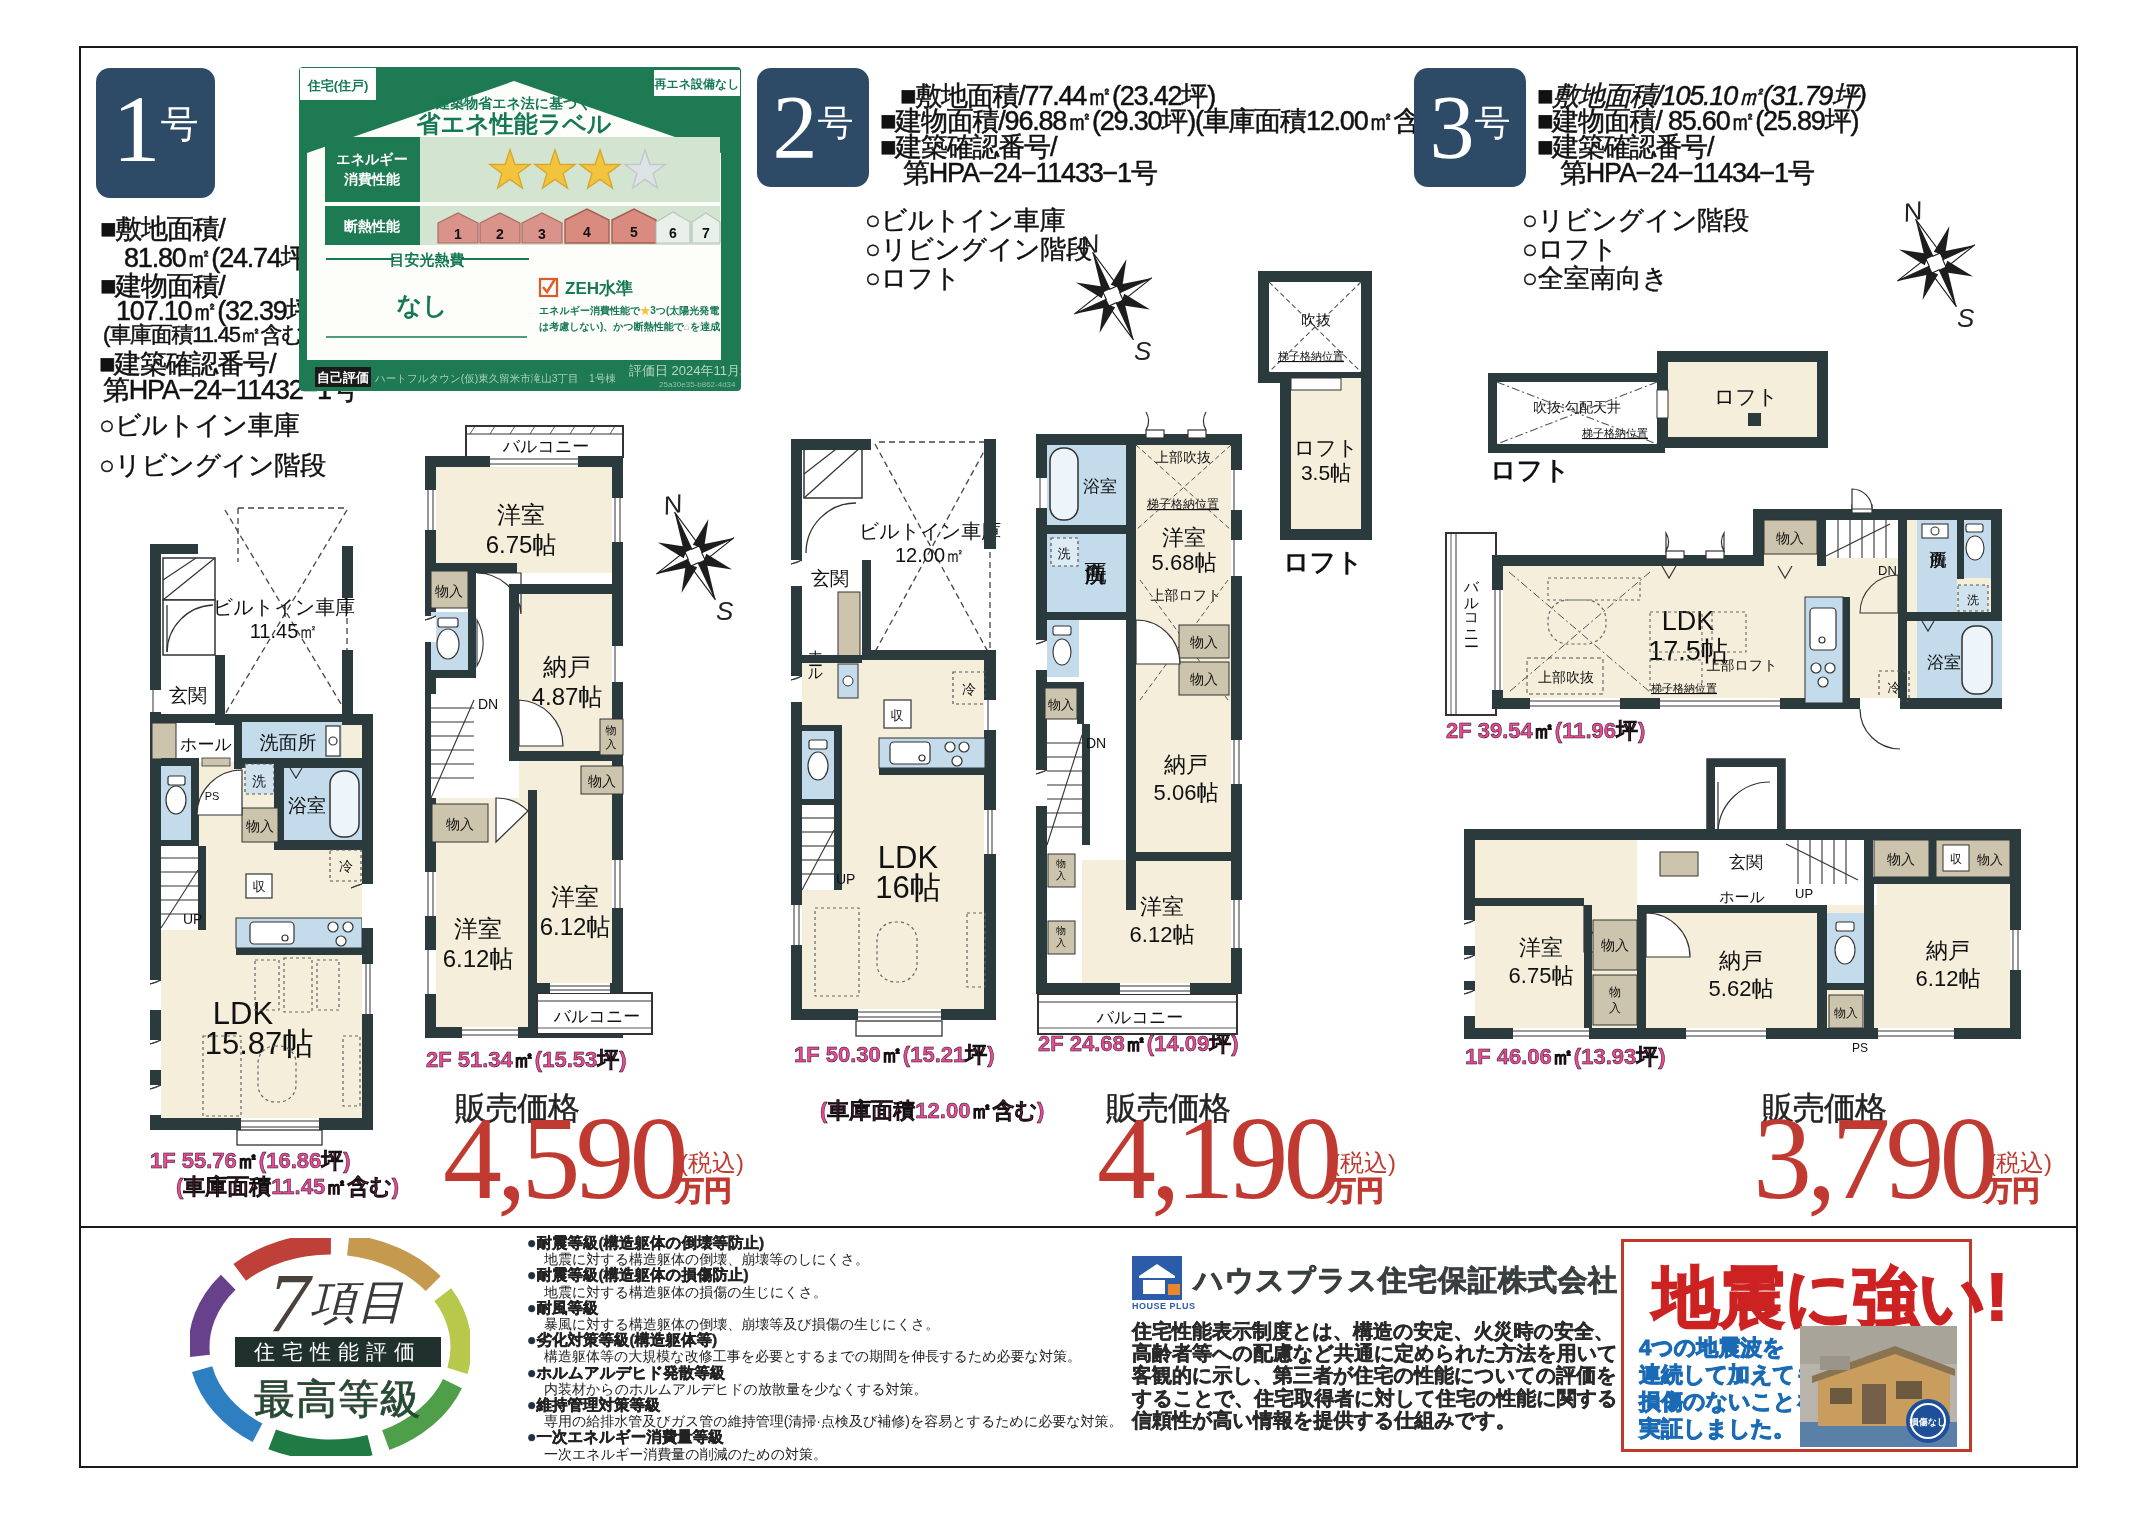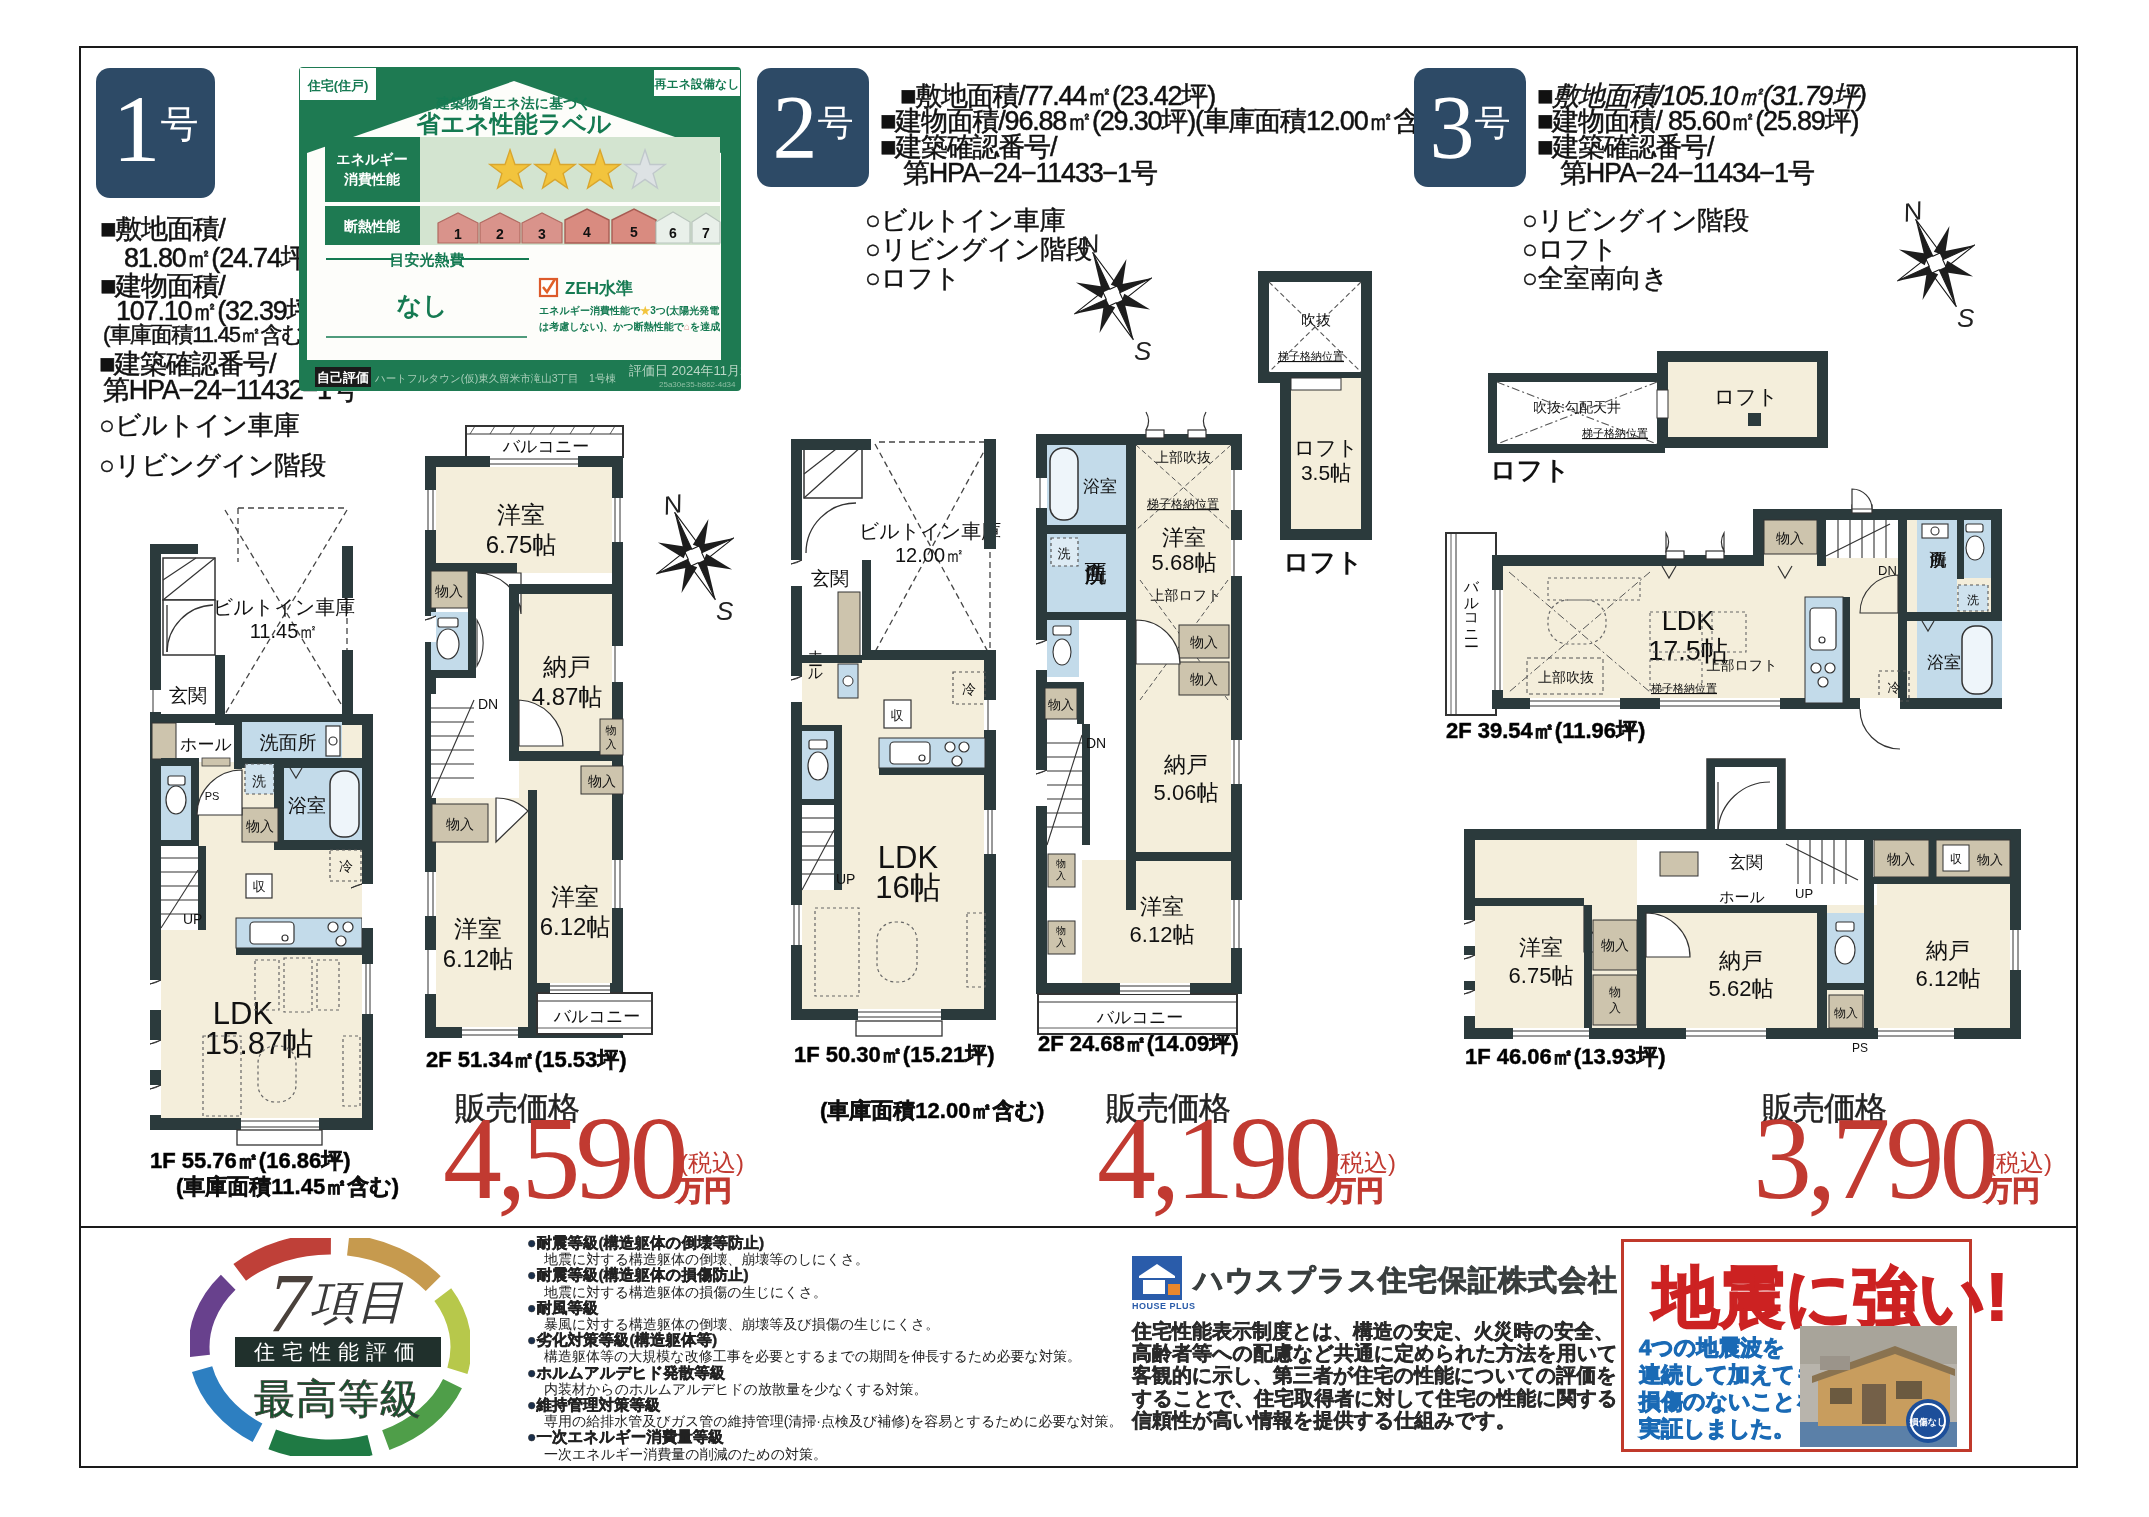--- a/index.html
+++ b/index.html
@@ -2,21 +2,21 @@
 <html lang="ja"><head>
 <meta charset="utf-8">
 <title>flyer</title>
 <style>
 html,body{margin:0;padding:0;}
 body{width:2149px;height:1517px;background:#fff;font-family:"Liberation Sans",sans-serif;position:relative;overflow:hidden;}
 .abs{position:absolute;}
 .serif{font-family:"Liberation Serif",serif;}
 .spec{font-family:"Liberation Sans",sans-serif;font-size:27px;letter-spacing:-1.2px;color:#111;white-space:nowrap;-webkit-text-stroke:0.5px #111;}
 .feat{font-family:"Liberation Sans",sans-serif;font-size:26px;color:#111;white-space:nowrap;-webkit-text-stroke:0.4px #111;}
-.cap{font-family:"Liberation Sans",sans-serif;font-size:22px;font-weight:bold;color:#000000;white-space:nowrap;-webkit-text-stroke:0.5px #111;}
+.cap{font-family:"Liberation Sans",sans-serif;font-size:22px;font-weight:bold;color:#ec4899;white-space:nowrap;-webkit-text-stroke:0.5px #111;}
 .navybox{background:#2d4a66;border-radius:14px;color:#fff;text-align:center;}
 .price-label{font-family:"Liberation Sans",sans-serif;font-size:32px;color:#222;-webkit-text-stroke:0.5px #222;letter-spacing:-1px;}
 .price-num{font-family:"Liberation Serif",serif;color:#c13a31;font-size:118px;letter-spacing:-5px;line-height:1;}
 .price-side{font-family:"Liberation Sans",sans-serif;color:#c13a31;line-height:1.05;}
 svg text{font-family:"Liberation Sans",sans-serif;}
 svg text:not([fill]){fill:#111;-webkit-text-stroke:0.45px #111;}
 
 </style>
 </head>
 <body>

